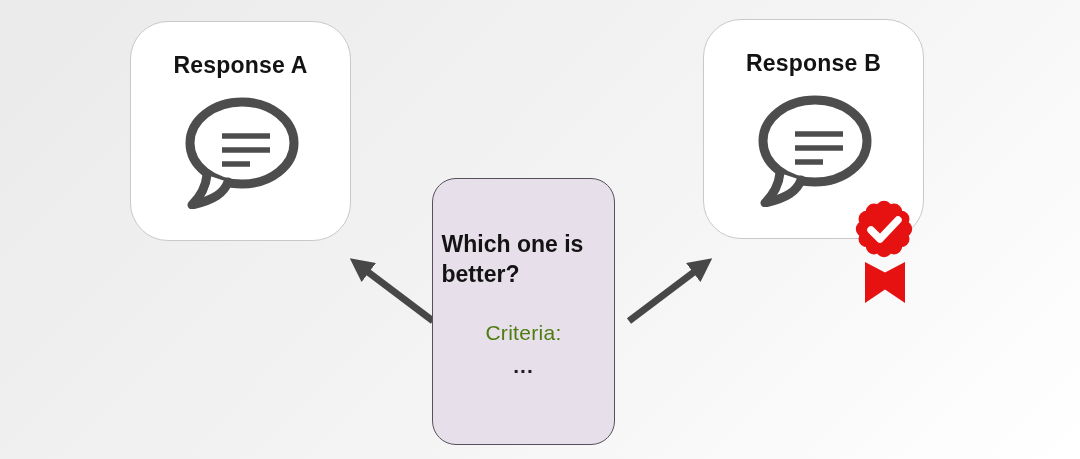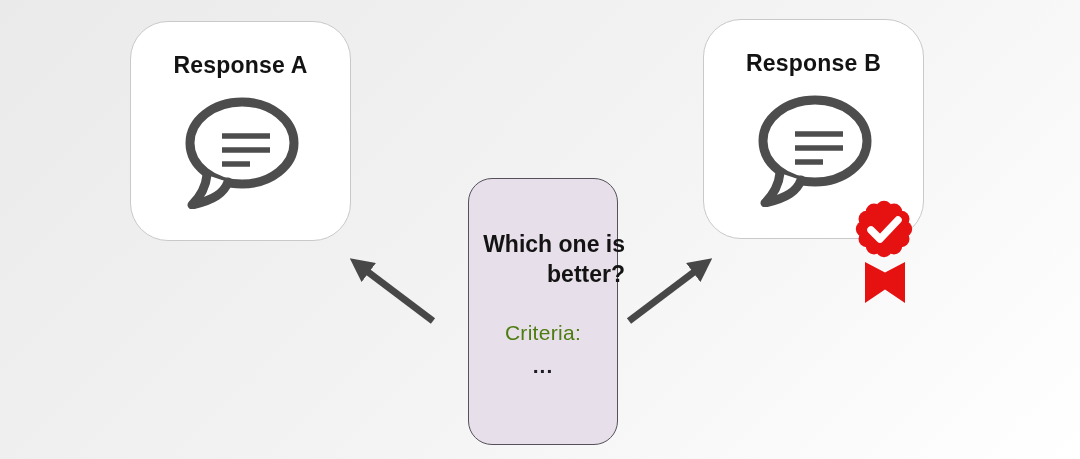--- a/index.html
+++ b/index.html
@@ -28,25 +28,25 @@
     display:flex;flex-direction:column;align-items:center;
   }
   .card-a{left:130px;top:21px;}
   .card-b{left:703px;top:19px;}
   .card-title{
     margin-top:30px;font-size:23px;font-weight:700;
     letter-spacing:.2px;color:var(--text);white-space:nowrap;
   }
   .bubble-svg{margin-top:16px;display:block;}
   .qcard{
-    position:absolute;left:468px;top:178px;width:150px;height:267px;
+    position:absolute;left:432px;top:178px;width:183px;height:267px;
     background:var(--question-bg);
     border:1px solid var(--question-border);
     border-radius:24px;
-    display:flex;flex-direction:column;align-items:center;text-align:right;
+    display:flex;flex-direction:column;align-items:center;text-align:left;
     padding-top:50px;
   }
   .q-title{font-size:23px;font-weight:700;line-height:1.32;width:164px;color:var(--text);}
   .q-criteria{margin-top:31px;font-size:21px;font-weight:400;color:#4d7c0f;letter-spacing:.3px;}
   .q-ellipsis{margin-top:9px;font-size:21px;font-weight:700;color:#1c1c24;letter-spacing:1px;}
   .arrows-layer{position:absolute;left:0;top:0;pointer-events:none;}
   .badge-svg{position:absolute;left:848px;top:196px;}
 </style>
 </head>
 <body>

